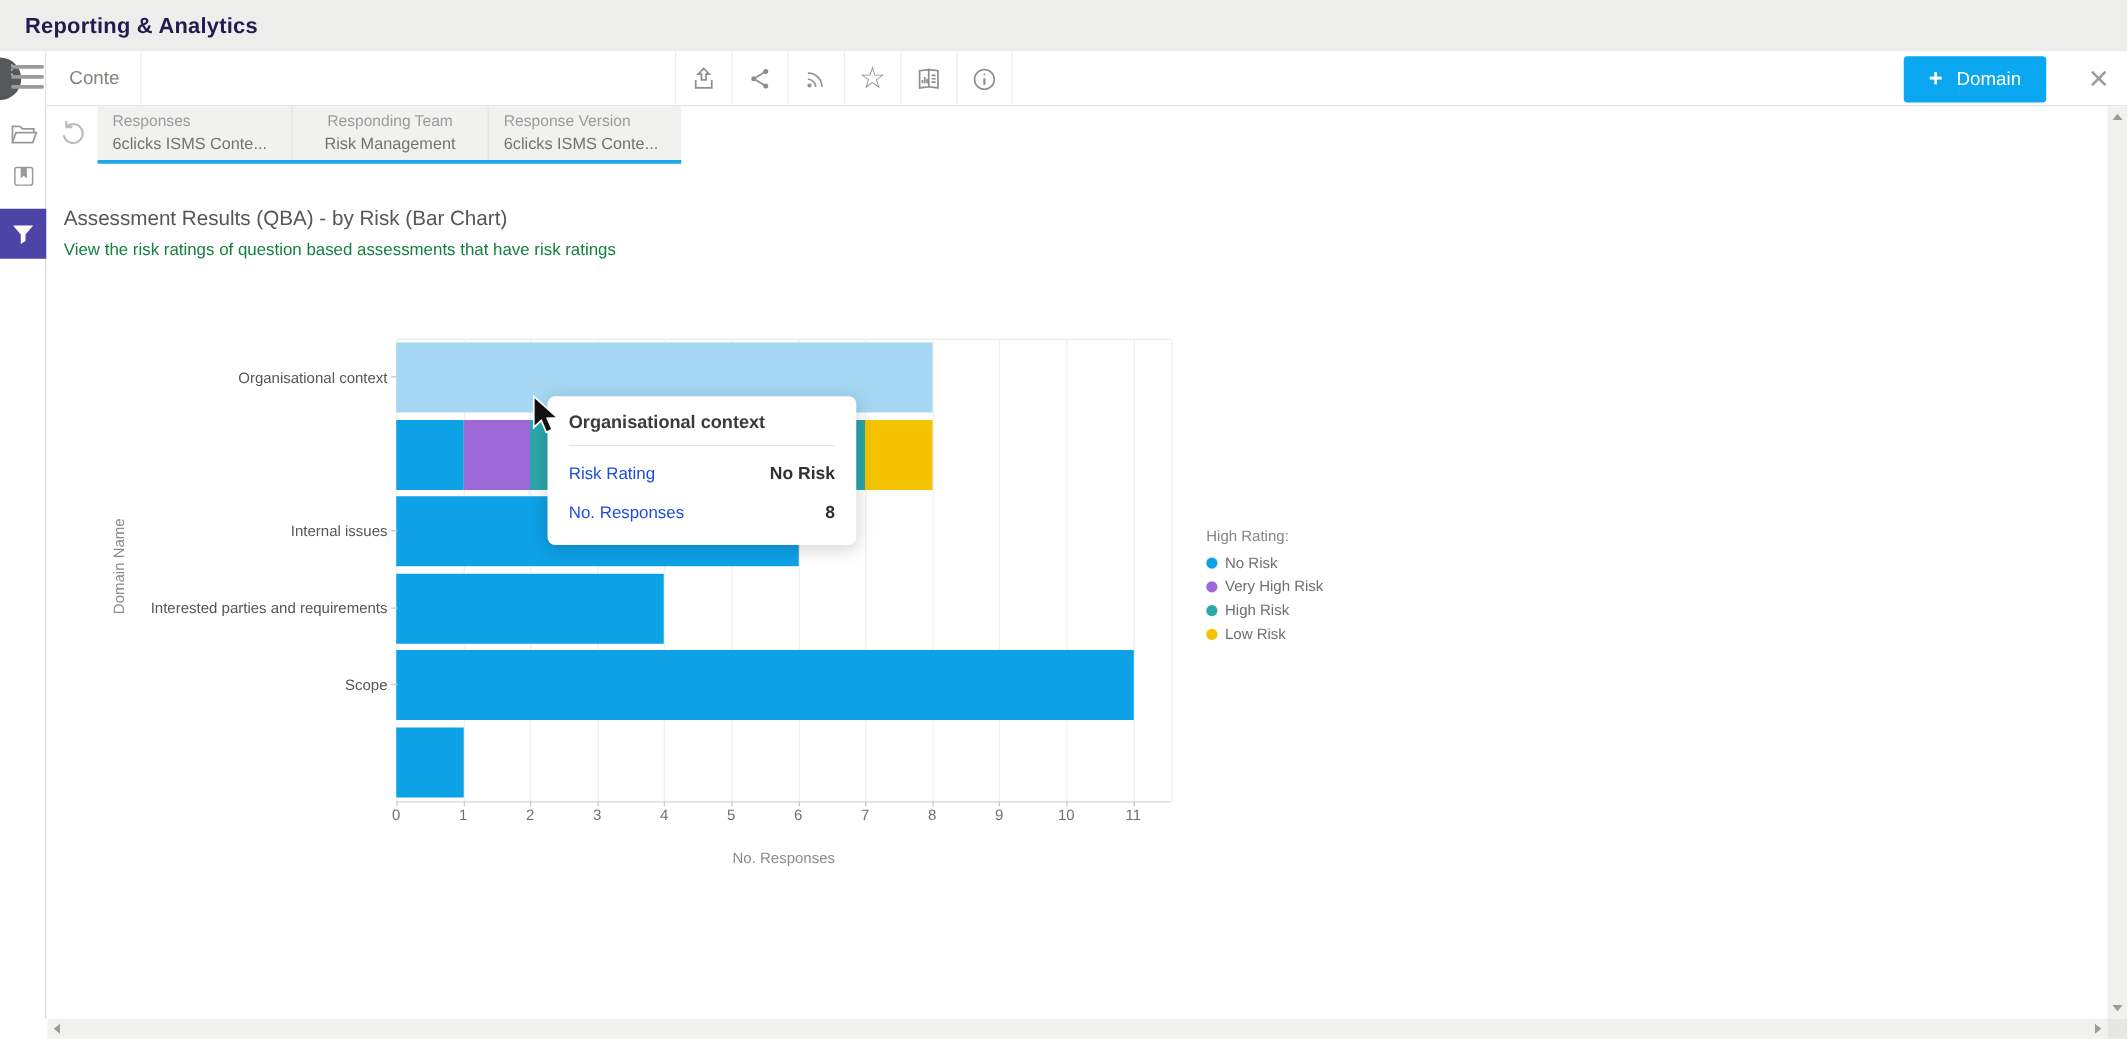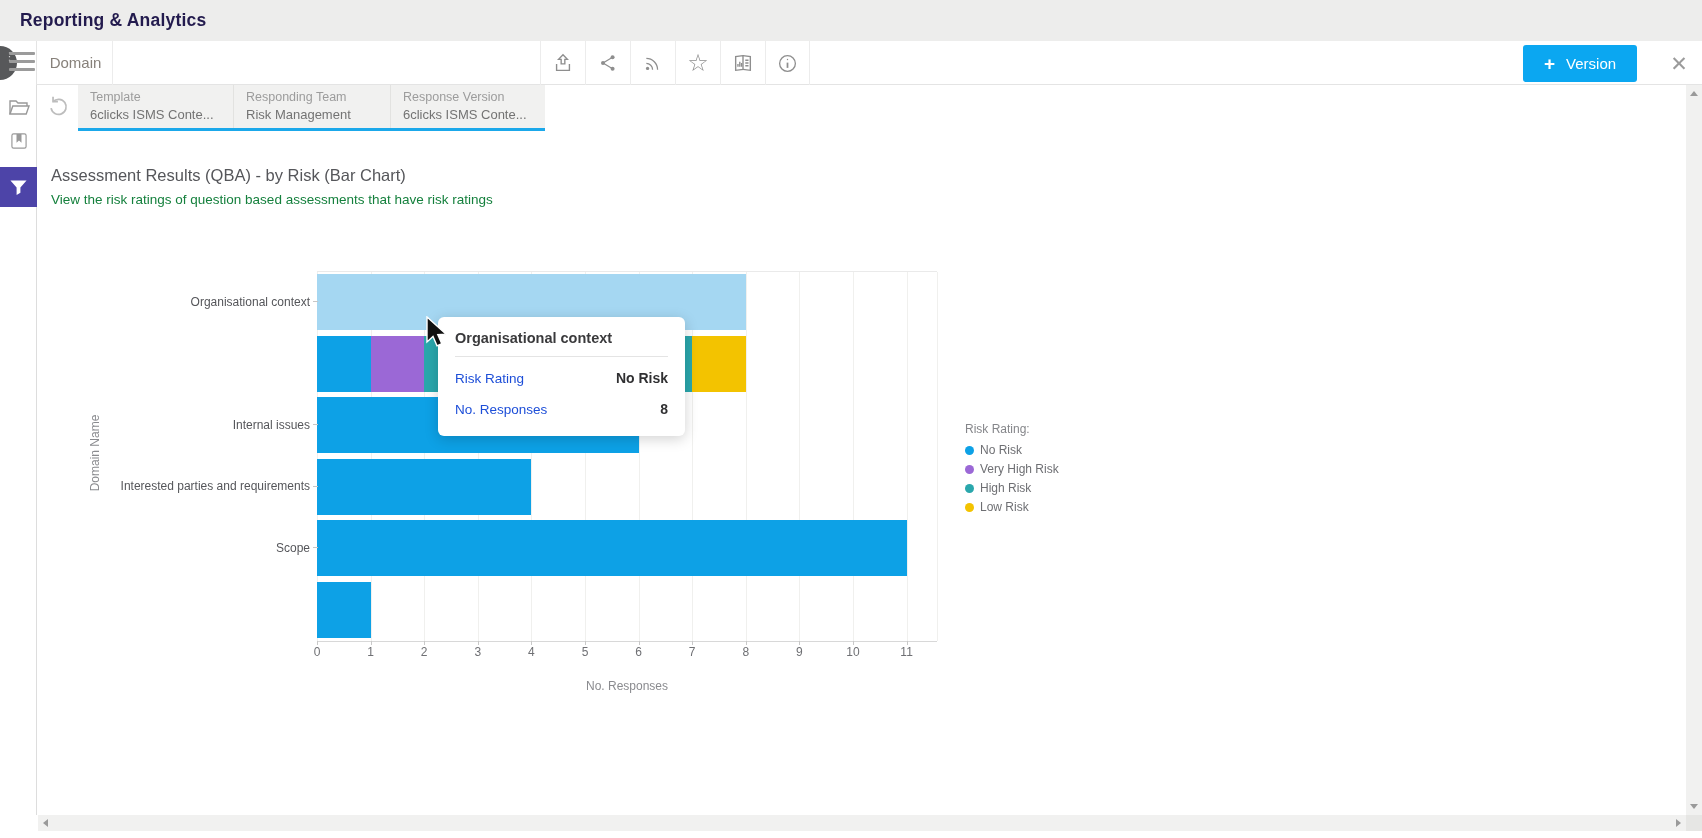--- a/index.html
+++ b/index.html
@@ -34,21 +34,21 @@
     border:none;border-radius:3px;color:#fff;font-size:15px;font-family:"Liberation Sans",sans-serif;
     display:flex;align-items:center;justify-content:center;gap:11px;cursor:pointer;}
   .create-plus{font-size:19px;font-weight:bold;line-height:19px;}
   .close-x{position:absolute;left:1664px;top:49px;width:30px;height:30px;line-height:30px;
     text-align:center;font-size:21px;color:#9B9B9B;cursor:pointer;}
   
   .undo-icon{position:absolute;left:46px;top:93px;width:26px;height:26px;color:#BDBDBD;}
   .chips{position:absolute;left:78px;top:85px;display:flex;border-bottom:3px solid #1BA8EA;}
   .chip{background:#F1F1F0;width:155px;box-sizing:border-box;padding:4px 12px 5px;}
   .chip + .chip{border-left:1px solid #E2E2E0;}
-  .chip-mid{width:157px;}
+  .chip-mid{width:157px;text-align:center;}
   .chip-label{font-size:12.5px;color:#9C9C9C;line-height:17px;white-space:nowrap;overflow:hidden;}
   .chip-value{font-size:13px;color:#737373;line-height:17px;white-space:nowrap;overflow:hidden;}
   
   .sidebar{position:absolute;left:0;top:85px;width:37px;height:730px;background:#fff;
     border-right:1px solid #DDDDDD;box-sizing:border-box;}
   .side-icon{position:absolute;left:0;width:37px;display:flex;justify-content:center;color:#999;}
   .side-folder{top:95px;}
   .side-bookmark{top:131px;}
   .filter-active{position:absolute;left:0;top:167px;width:37px;height:40px;background:#4D44A8;
     display:flex;align-items:center;justify-content:center;}
@@ -114,21 +114,21 @@
 <div class="toolbar"></div>
 <div class="hamburger-cell"></div>
 <div class="dark-fab">
     <span>⋮</span>
   </div>
 <div class="hamburger">
     <i></i>
     <i></i>
     <i></i>
   </div>
-<div class="report-tab">Domain</div>
+<div class="report-tab">Conte</div>
 <div class="tab-sep" style="left:112px"></div>
 
 <div class="icon-cells">
   <div class="icon-cell">
     <svg width="22" height="22" viewBox="0 0 24 24">
         <path d="M5 13v7h14v-7"></path>
         <path d="M12 3 L7.2 8 H10 V13 H14 V8 H16.8 Z"></path>
       </svg>
   </div>
   <div class="icon-cell">
@@ -161,33 +161,33 @@
     <svg width="21" height="21" viewBox="0 0 24 24">
         <circle cx="12" cy="12" r="9"></circle>
         <path d="M12 11 V17" stroke-width="2"></path>
         <circle cx="12" cy="7.5" r="0.8" fill="#8E8E8E" stroke="none"></circle>
       </svg>
   </div>
 </div>
 
 <button class="create-btn">
   <span class="create-plus">+</span>
-  <span>Version</span>
+  <span>Domain</span>
 </button>
 <div class="close-x">✕</div>
 
 <div class="undo-icon">
   <svg width="26" height="26" viewBox="0 0 24 24" fill="none" stroke="#BDBDBD" stroke-width="1.6">
       <path d="M6.5 8 a7 7 0 1 1 -1.8 6"></path>
       <path d="M6.5 3.5 V8 H11"></path>
     </svg>
 </div>
 <div class="chips">
   <div class="chip">
-    <div class="chip-label">Template</div>
+    <div class="chip-label">Responses</div>
     <div class="chip-value">6clicks ISMS Conte...</div>
   </div>
   <div class="chip chip-mid">
     <div class="chip-label">Responding Team</div>
     <div class="chip-value">Risk Management</div>
   </div>
   <div class="chip">
     <div class="chip-label">Response Version</div>
     <div class="chip-value">6clicks ISMS Conte...</div>
   </div>
@@ -282,21 +282,21 @@
     <div class="xtick" style="left: 360.2px;">7</div>
     <div class="xtick" style="left: 413.8px;">8</div>
     <div class="xtick" style="left: 467.4px;">9</div>
     <div class="xtick" style="left: 521px;">10</div>
     <div class="xtick" style="left: 574.6px;">11</div>
   </div>
 <div class="x-axis-title">No. Responses</div>
 <div class="y-axis-title">Domain Name</div>
 
 <div class="legend">
-  <div class="legend-title">Risk Rating:</div>
+  <div class="legend-title">High Rating:</div>
   <div id="legend-entries">
       <div class="legend-entry">
         <div class="legend-dot" style="background: rgb(13, 161, 230);"></div>
         <div class="legend-label">No Risk</div>
       </div>
       <div class="legend-entry">
         <div class="legend-dot" style="background: rgb(155, 104, 214);"></div>
         <div class="legend-label">Very High Risk</div>
       </div>
       <div class="legend-entry">

